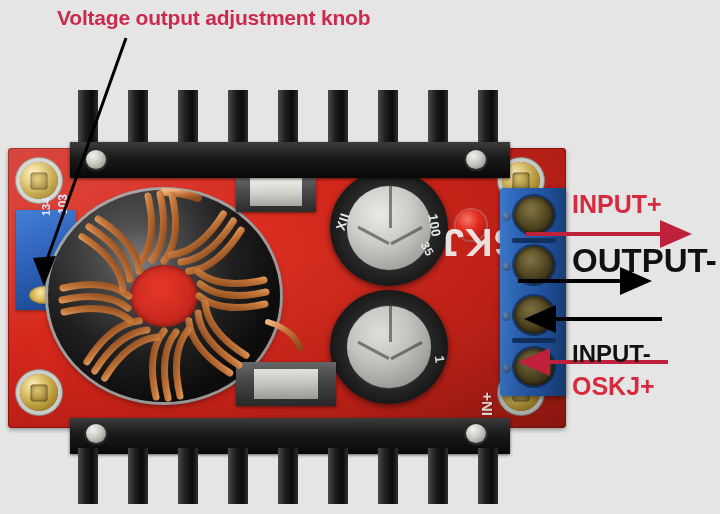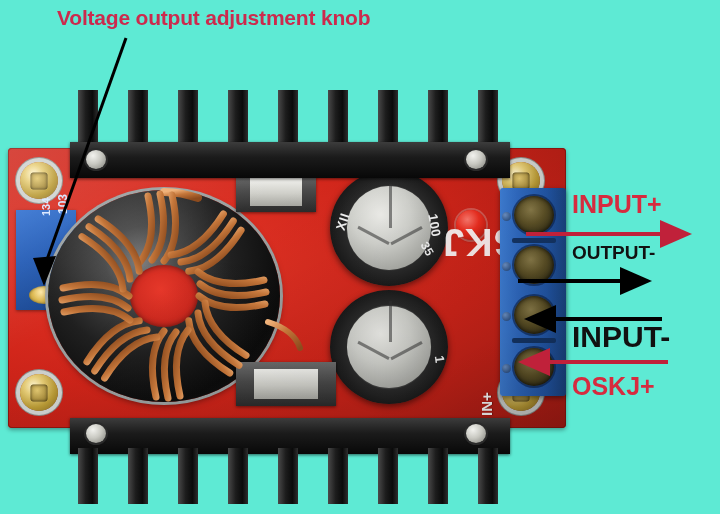--- a/index.html
+++ b/index.html
@@ -1,21 +1,21 @@
 <!DOCTYPE html>
 <html><head>
 <meta charset="utf-8">
 <title>Annotated DC-DC Boost Converter Module</title>
 <style>
   html,body{margin:0;padding:0;background:#ffffff;}
   body{
     font-family:"Liberation Sans", sans-serif;
     width:720px;height:514px;overflow:hidden;position:relative;
   }
-  .stage{position:absolute;left:0;top:0;width:720px;height:514px;background:#5eead4;}
+  .stage{position:absolute;left:0;top:0;width:720px;height:514px;background:#e5e5e5;}
 
   
   .title{
     position:absolute;left:57px;top:6px;
     font-size:21px;font-weight:bold;letter-spacing:-0.2px;
     color:#cc2a4d;white-space:nowrap;
   }
 
   
   .pcb{
@@ -336,17 +336,17 @@
 
     <g>
       <line x1="540" y1="362" x2="668" y2="362" stroke="#c0213a" stroke-width="4"></line>
       <polygon points="518,362 550,348 550,376" fill="#c0213a"></polygon>
     </g>
   </svg>
 
   <div class="title">Voltage output adjustment knob</div>
 
   <div class="callout lbl-red" style="left:572px;top:190px;font-size:25px;">INPUT+</div>
-  <div class="callout lbl-black" style="left:572px;top:242px;font-size:19px;">OUTPUT-</div>
-  <div class="callout lbl-black" style="left:572px;top:320px;font-size:30px;">INPUT-</div>
+  <div class="callout lbl-black" style="left:572px;top:242px;font-size:33px;">OUTPUT-</div>
+  <div class="callout lbl-black" style="left:572px;top:340px;font-size:24px;">INPUT-</div>
   <div class="callout lbl-red" style="left:572px;top:372px;font-size:25px;">OSKJ+</div>
 
 </div>
 
 </body></html>

